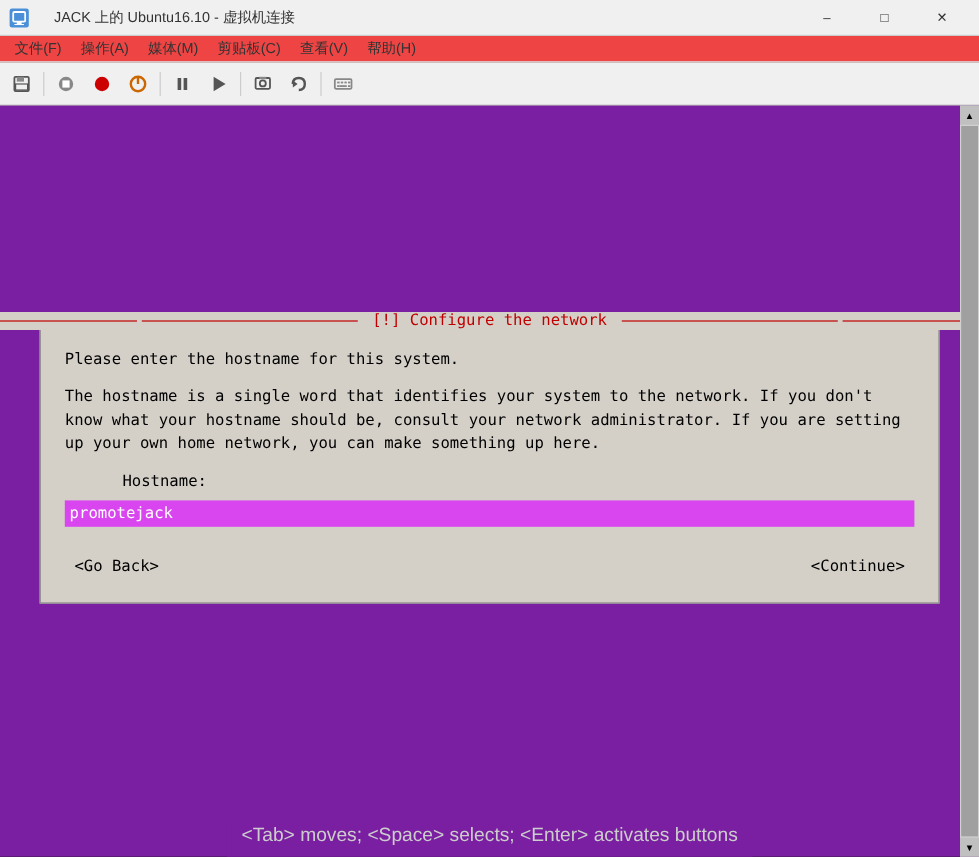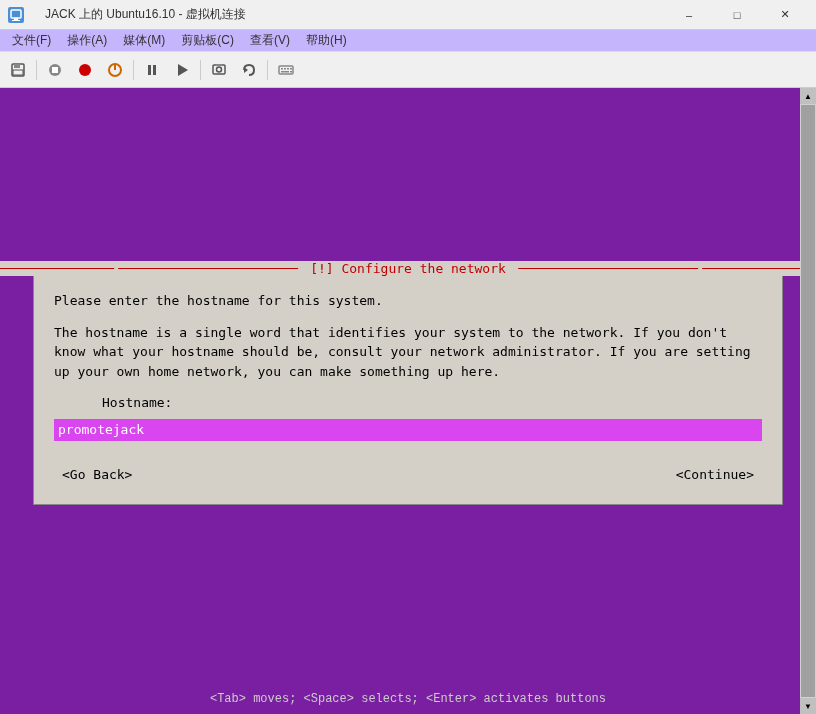--- a/index.html
+++ b/index.html
@@ -63,21 +63,21 @@
       font-size: 11px;
       color: #333;
       background: transparent;
       border: none;
     }
 
     
     .menu-bar {
       width: 100%;
       height: 22px;
-      background: #c4b5fd;
+      background: #ef4444;
       display: flex;
       align-items: center;
       padding: 0 4px;
       border-bottom: 1px solid #ddd;
     }
 
     .menu-item {
       padding: 2px 8px;
       font-size: 12px;
       color: #333;
@@ -188,22 +188,22 @@
       font-family: monospace;
       font-size: 13px;
       color: #000;
       cursor: pointer;
       padding: 2px 8px;
       background: transparent;
       border: none;
     }
 
     .bottom-hint-text {
-      font-family: Liberation Mono, monospace;
-      font-size: 12px;
+      font-family: Liberation Sans, sans-serif;
+      font-size: 16px;
       color: #ccc;
     }
 
     
     .status-bar {
       width: 100%;
       height: 22px;
       background: #f0f0f0;
       display: flex;
       align-items: center;

